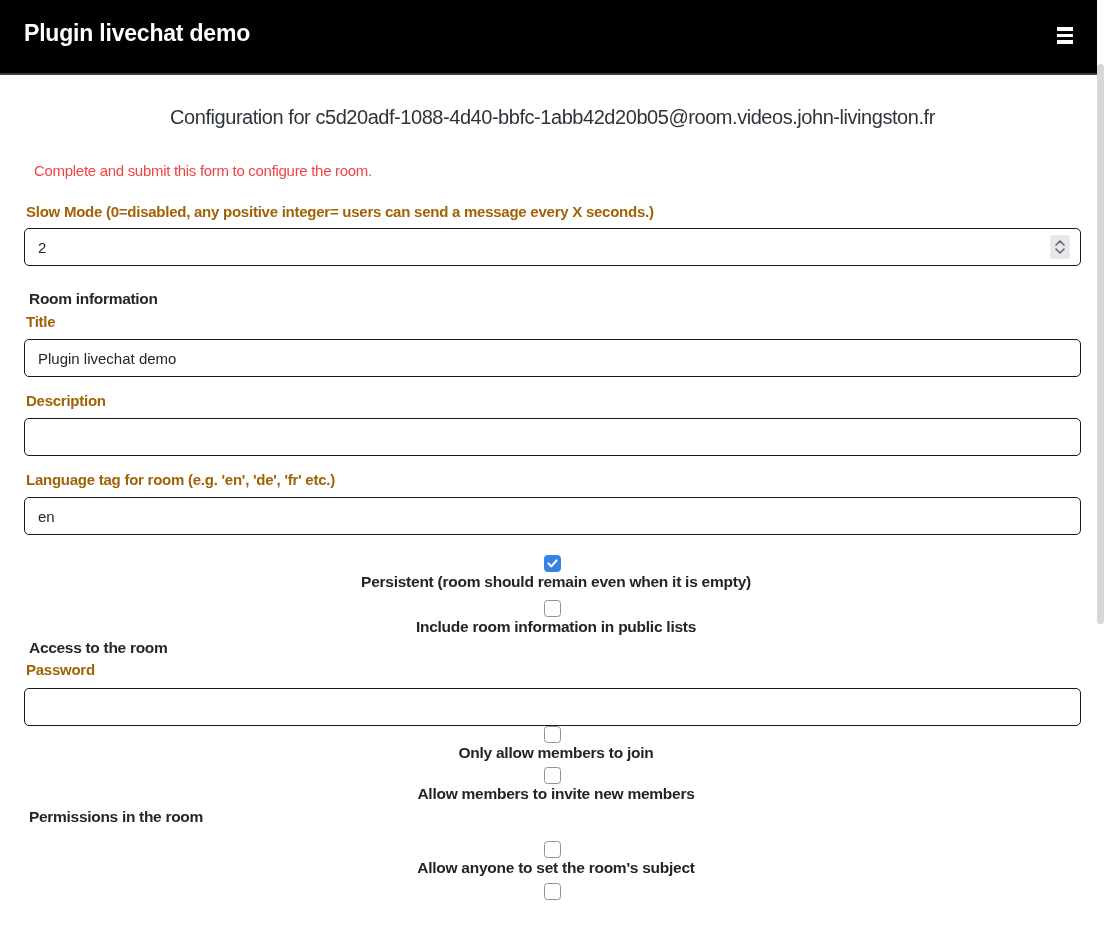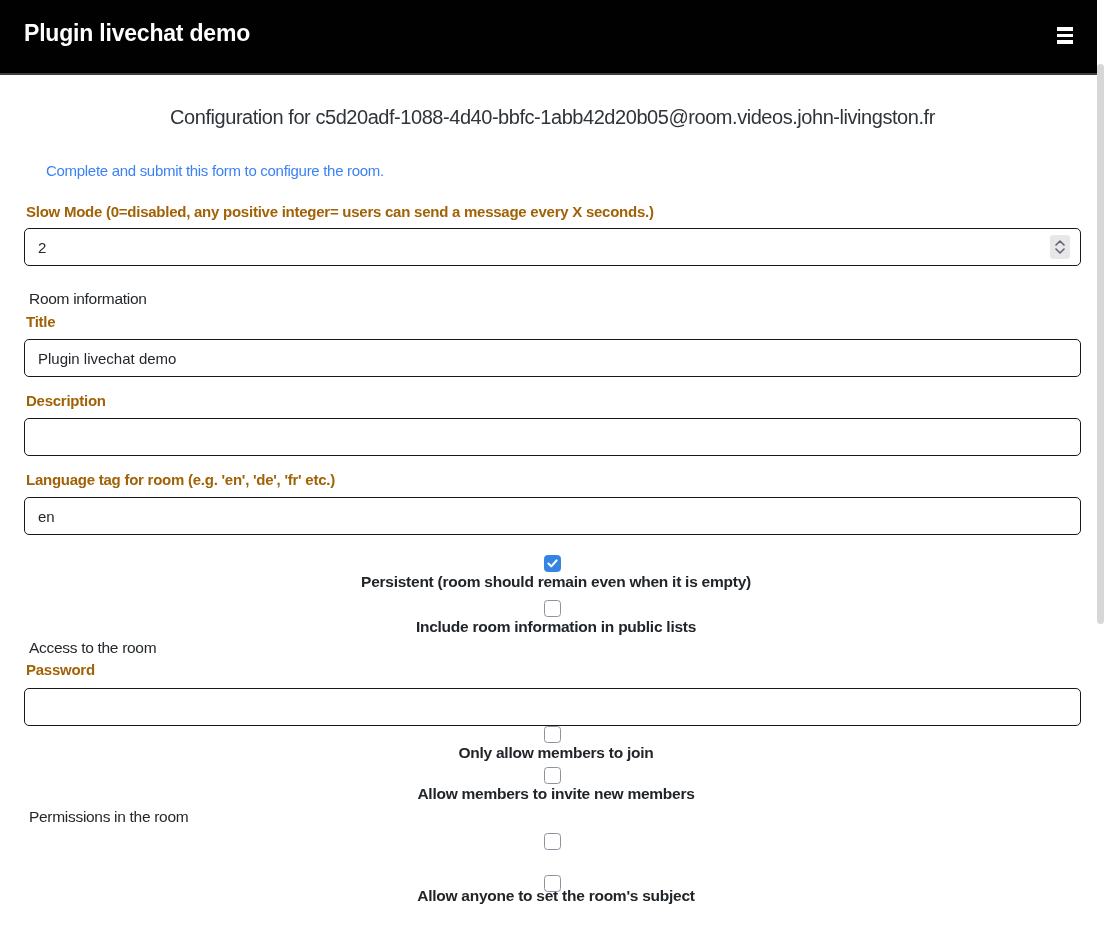--- a/index.html
+++ b/index.html
@@ -53,40 +53,40 @@
     text-align: center;
     font-size: 20px;
     font-weight: 400;
     line-height: 24px;
     color: #2f343a;
     letter-spacing: -0.45px;
     white-space: nowrap;
   }
   .form-intro {
     margin-top: 33px;
-    margin-left: 22px;
+    margin-left: 10px;
     font-size: 15px;
     line-height: 18px;
-    color: #3b82f6;
+    color: #ef4444;
     letter-spacing: -0.3px;
   }
   .field-label {
     display: block;
     margin-left: 2px;
     font-size: 15px;
     font-weight: 700;
     line-height: 18px;
     color: #a16207;
     letter-spacing: -0.25px;
   }
   .legend {
     display: block;
     margin-left: 5px;
     font-size: 15.5px;
-    font-weight: 400;
+    font-weight: 700;
     line-height: 19px;
     color: #24282c;
     letter-spacing: -0.3px;
   }
   .text-input {
     display: block;
     width: 100%;
     height: 38px;
     border: 1.5px solid #16191d;
     border-radius: 5px;
@@ -124,21 +124,21 @@
   .mt-lang-label   { margin-top: 15px; }
   .mt-lang-input   { margin-top: 8px;  }
   .mt-check1       { margin-top: 20px; }
   .mt-check2       { margin-top: 25px; }
   .mt-legend-access{ margin-top: 18px; }
   .mt-pwd-label    { margin-top: 4px;  }
   .mt-pwd-input    { margin-top: 9px;  }
   .mt-check3       { }
   .mt-check4       { margin-top: 21px; }
   .mt-legend-perm  { margin-top: 20px; }
-  .mt-check5       { margin-top: 7px; gap: 36px; }
+  .mt-check5       { margin-top: 15px; }
   .mt-check6       { margin-top: 22px; }
   
   .check-row {
     display: flex;
     align-items: center;
     height: 20px;
     flex-direction: column;
   }
   .cb {
     width: 17px; height: 17px;

